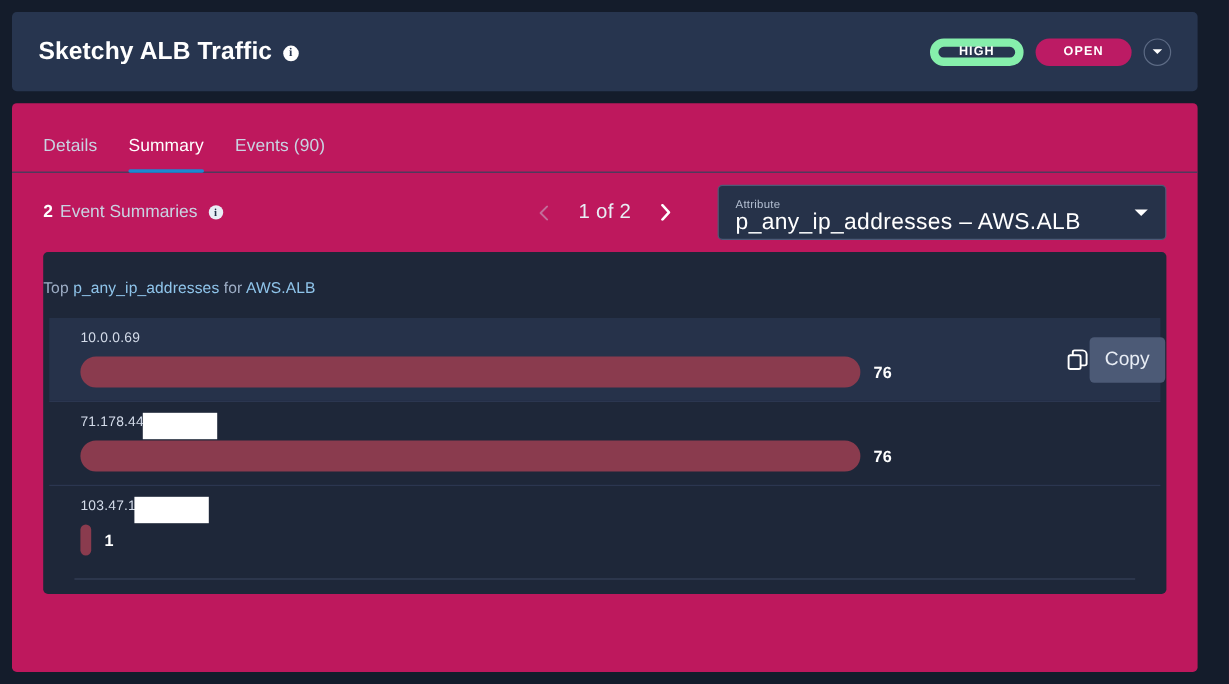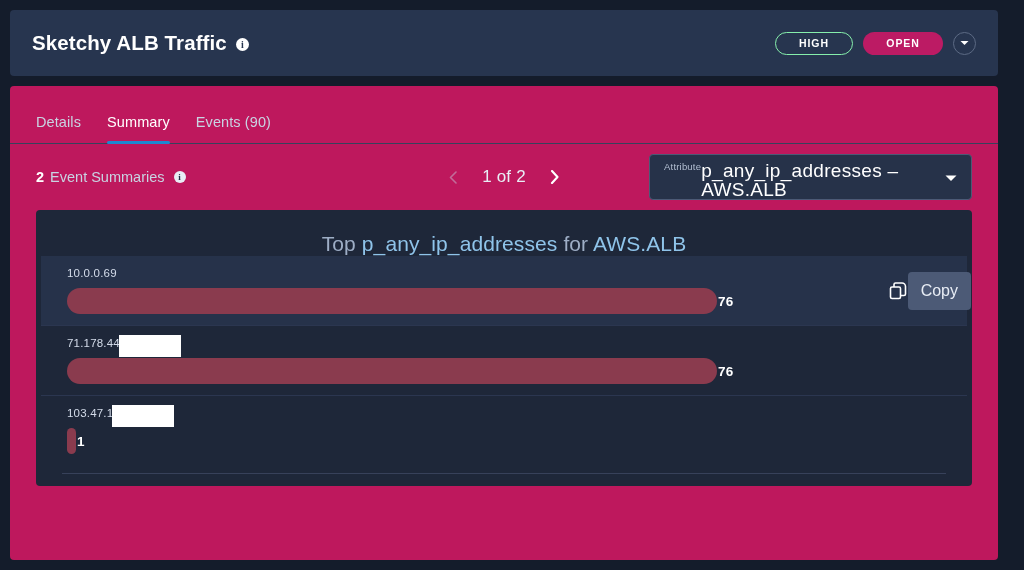--- a/index.html
+++ b/index.html
@@ -81,21 +81,21 @@
     align-items: center;
     justify-content: center;
     font-size: 10.5px;
     font-weight: bold;
     letter-spacing: .9px;
   }
 
   .badge-severity {
     min-width: 78px;
     padding: 0 14px;
-    border: 1px solid #86efac;
+    border: 7px solid #86efac;
     color: #ffffff;
     background: transparent;
   }
 
   .badge-status {
     min-width: 80px;
     padding: 0 16px;
     background: #bc1b64;
     color: #ffffff;
     border: none;
@@ -221,28 +221,28 @@
   .pager-arrow.disabled { opacity: .45; }
 
   .pager-text {
     font-size: 17px;
     color: #e8edf5;
     letter-spacing: .2px;
   }
 
   .attr-select {
     margin-left: auto;
-    width: 323px;
+    width: 374px;
     height: 46px;
     border: 1px solid #4c5a76;
     border-radius: 4px;
     background: #263249;
     padding: 6px 14px 0 14px;
     display: flex;
-    flex-direction: row;
+    flex-direction: column;
     justify-content: center;
     position: relative;
   }
 
   .attr-label {
     font-size: 9.5px;
     color: #b3bfd2;
     letter-spacing: .2px;
     line-height: 11px;
   }
@@ -265,25 +265,25 @@
   .chart-panel {
     margin: 0 26px;
     background: #1e2739;
     border-radius: 4px;
     flex: 0 0 auto;
     padding: 22px 0 12px 0;
     overflow: hidden;
   }
 
   .chart-title {
-    text-align: center;
-    font-size: 21px;
+    text-align: left;
+    font-size: 13px;
     color: #9eaec6;
     letter-spacing: .1px;
-    margin-bottom: 0;
+    margin-bottom: 18px;
   }
 
   .chart-title .hl { color: #8fc4ea; }
 
   .bars { padding: 0 5px; }
 
   .bar-row {
     position: relative;
     padding: 11px 26px 11px 26px;
     border-top: 1px solid #2b3medium;
@@ -309,21 +309,21 @@
     background: #ffffff;
     height: 22px;
     position: relative;
     top: -2px;
     margin-left: -1px;
   }
 
   .bar-line {
     display: flex;
     align-items: center;
-    gap: 1px;
+    gap: 11px;
     height: 26px;
   }
 
   .bar {
     height: 26px;
     border-radius: 13px;
     background: #8a3b4e;
   }
 
   .bar-value {

